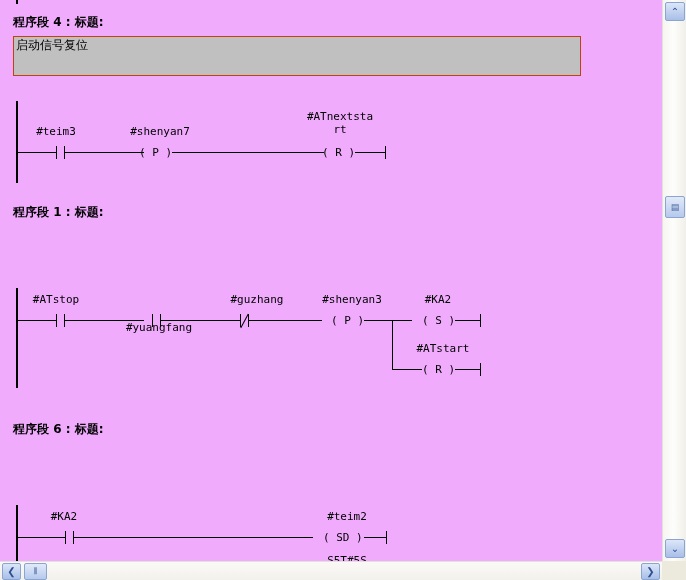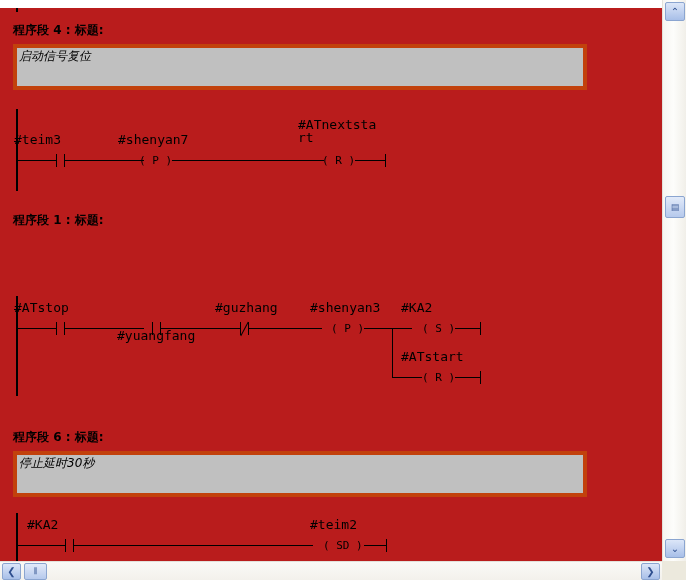--- a/index.html
+++ b/index.html
@@ -13,24 +13,24 @@
     height: 580px;
     overflow: hidden;
     font-family: "Liberation Sans", sans-serif;
     position: relative;
   }
 
   
   #canvas {
     position: absolute;
     left: 0;
-    top: 8px;
+    top: 0;
     width: 662px;
     height: 561px;
-    background: #b91c1c;
+    background: #f0abfc;
     overflow: hidden;
   }
 
   
   .network { position: absolute; left: 0; width: 662px; }
 
   .net-title {
     position: absolute;
     left: 13px;
     font-family: "DejaVu Sans", sans-serif;
@@ -40,23 +40,22 @@
     white-space: nowrap;
     letter-spacing: 0px;
   }
 
   .net-comment {
     position: absolute;
     left: 13px;
     width: 566px;
     height: 38px;
     background: #c0c0c0;
-    border: 4px solid #c2410c;
+    border: 1px solid #c2410c;
     box-sizing: content-box;
-    font-style: italic;
   }
   .net-comment .ctext {
     position: absolute;
     left: 2px;
     top: 1px;
     font-family: "DejaVu Sans", sans-serif;
     font-size: 12px;
     color: #000000;
     white-space: nowrap;
     line-height: 15px;
@@ -111,24 +110,24 @@
     font-size: 11px;
     color: #000000;
     white-space: nowrap;
     line-height: 13px;
     letter-spacing: 0px;
   }
 
   .label {
     position: absolute;
     font-family: "DejaVu Sans Mono", monospace;
-    font-size: 13px;
+    font-size: 11px;
     color: #000000;
     white-space: nowrap;
-    text-align: left;
+    text-align: center;
     line-height: 12px;
   }
   .label.r2 { line-height: 12px; }
 
   .endbar {
     position: absolute;
     width: 1px;
     height: 13px;
     background: #000000;
   }
@@ -296,23 +295,20 @@
       <div class="coil" style="left:422px;top:173px;">( R )</div>
       <div class="wire-h" style="left:455px;top:179px;width:25px;"></div>
       <div class="endbar" style="left:480px;top:173px;"></div>
     </div>
   </div>
 
   <div class="network" style="top:402px;height:159px;">
 
     <div class="net-title" style="top:19px;">程序段  6 : 标题:</div>
 
-    <div class="net-comment" style="top:41px;">
-      <div class="ctext">停止延时30秒</div>
-    </div>
 
     <div class="lad">
 
       <div class="rail" style="left:16px;top:103px;height:56px;"></div>
 
       <div class="wire-h" style="left:16px;top:135px;width:49px;"></div>
 
       <div class="label" style="left:27px;top:109px;width:74px;">#KA2</div>
       <div class="contact" style="left:65px;top:129px;">
         <div class="bar l"></div>

